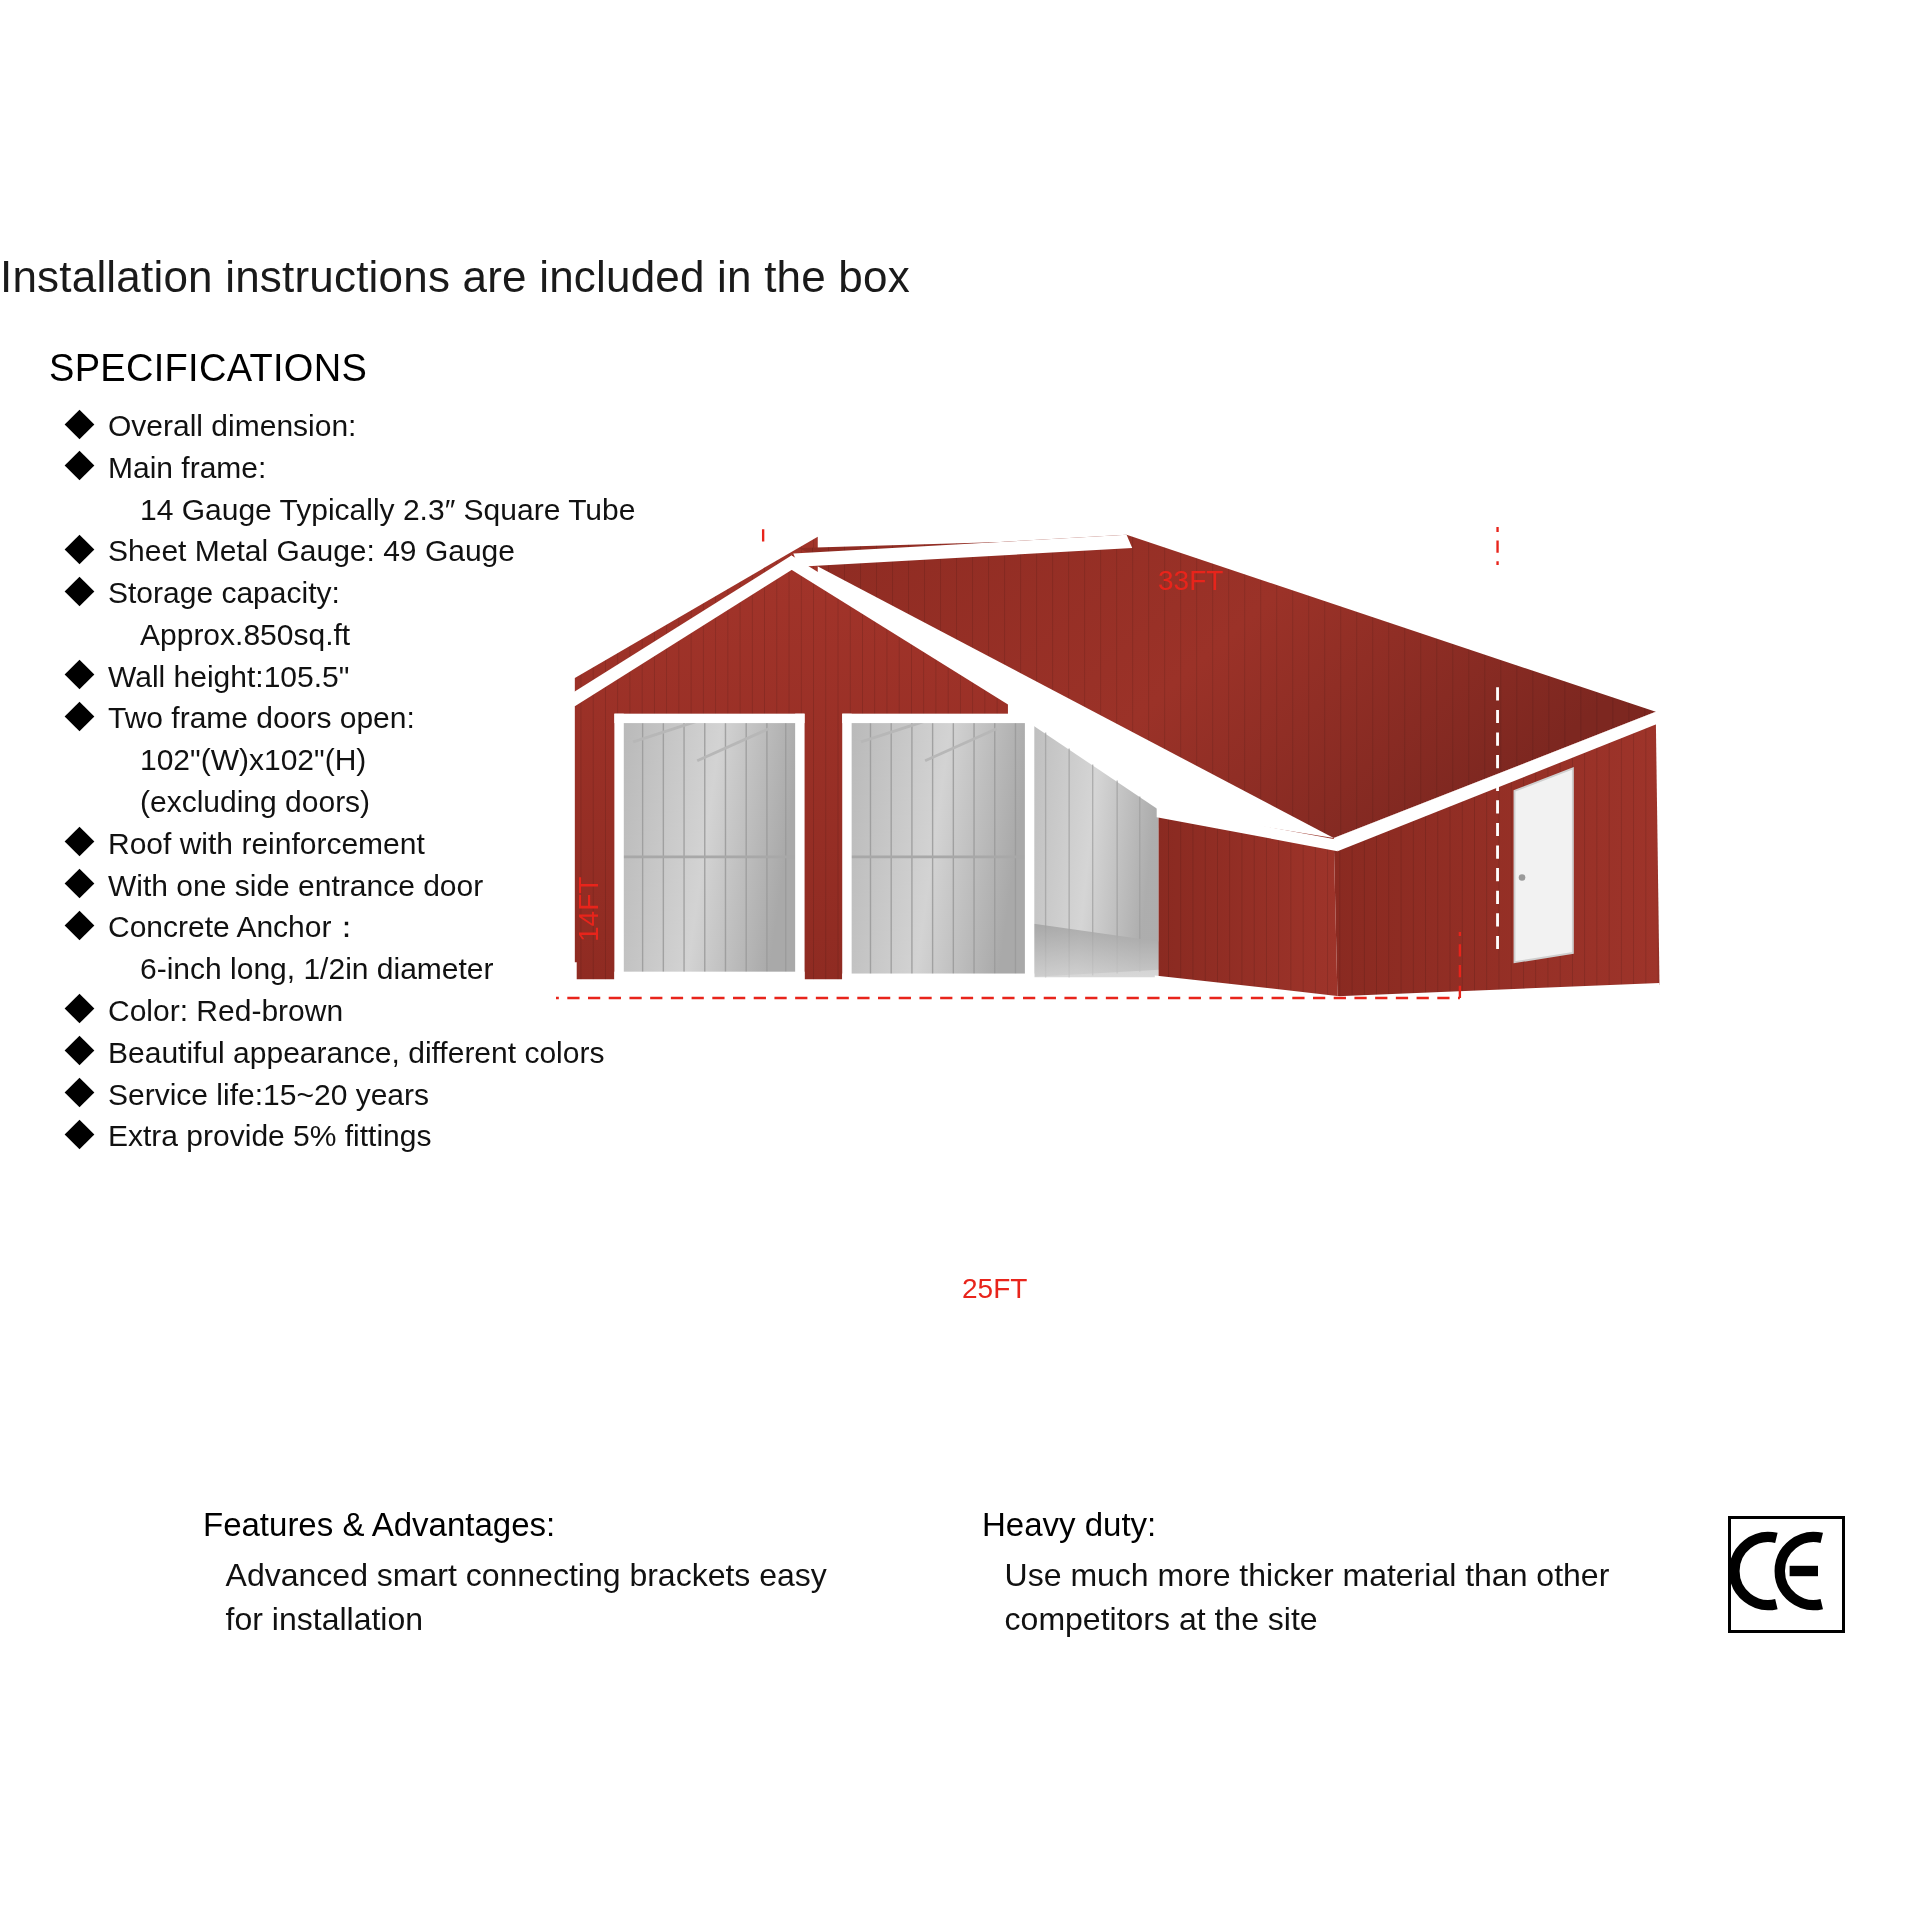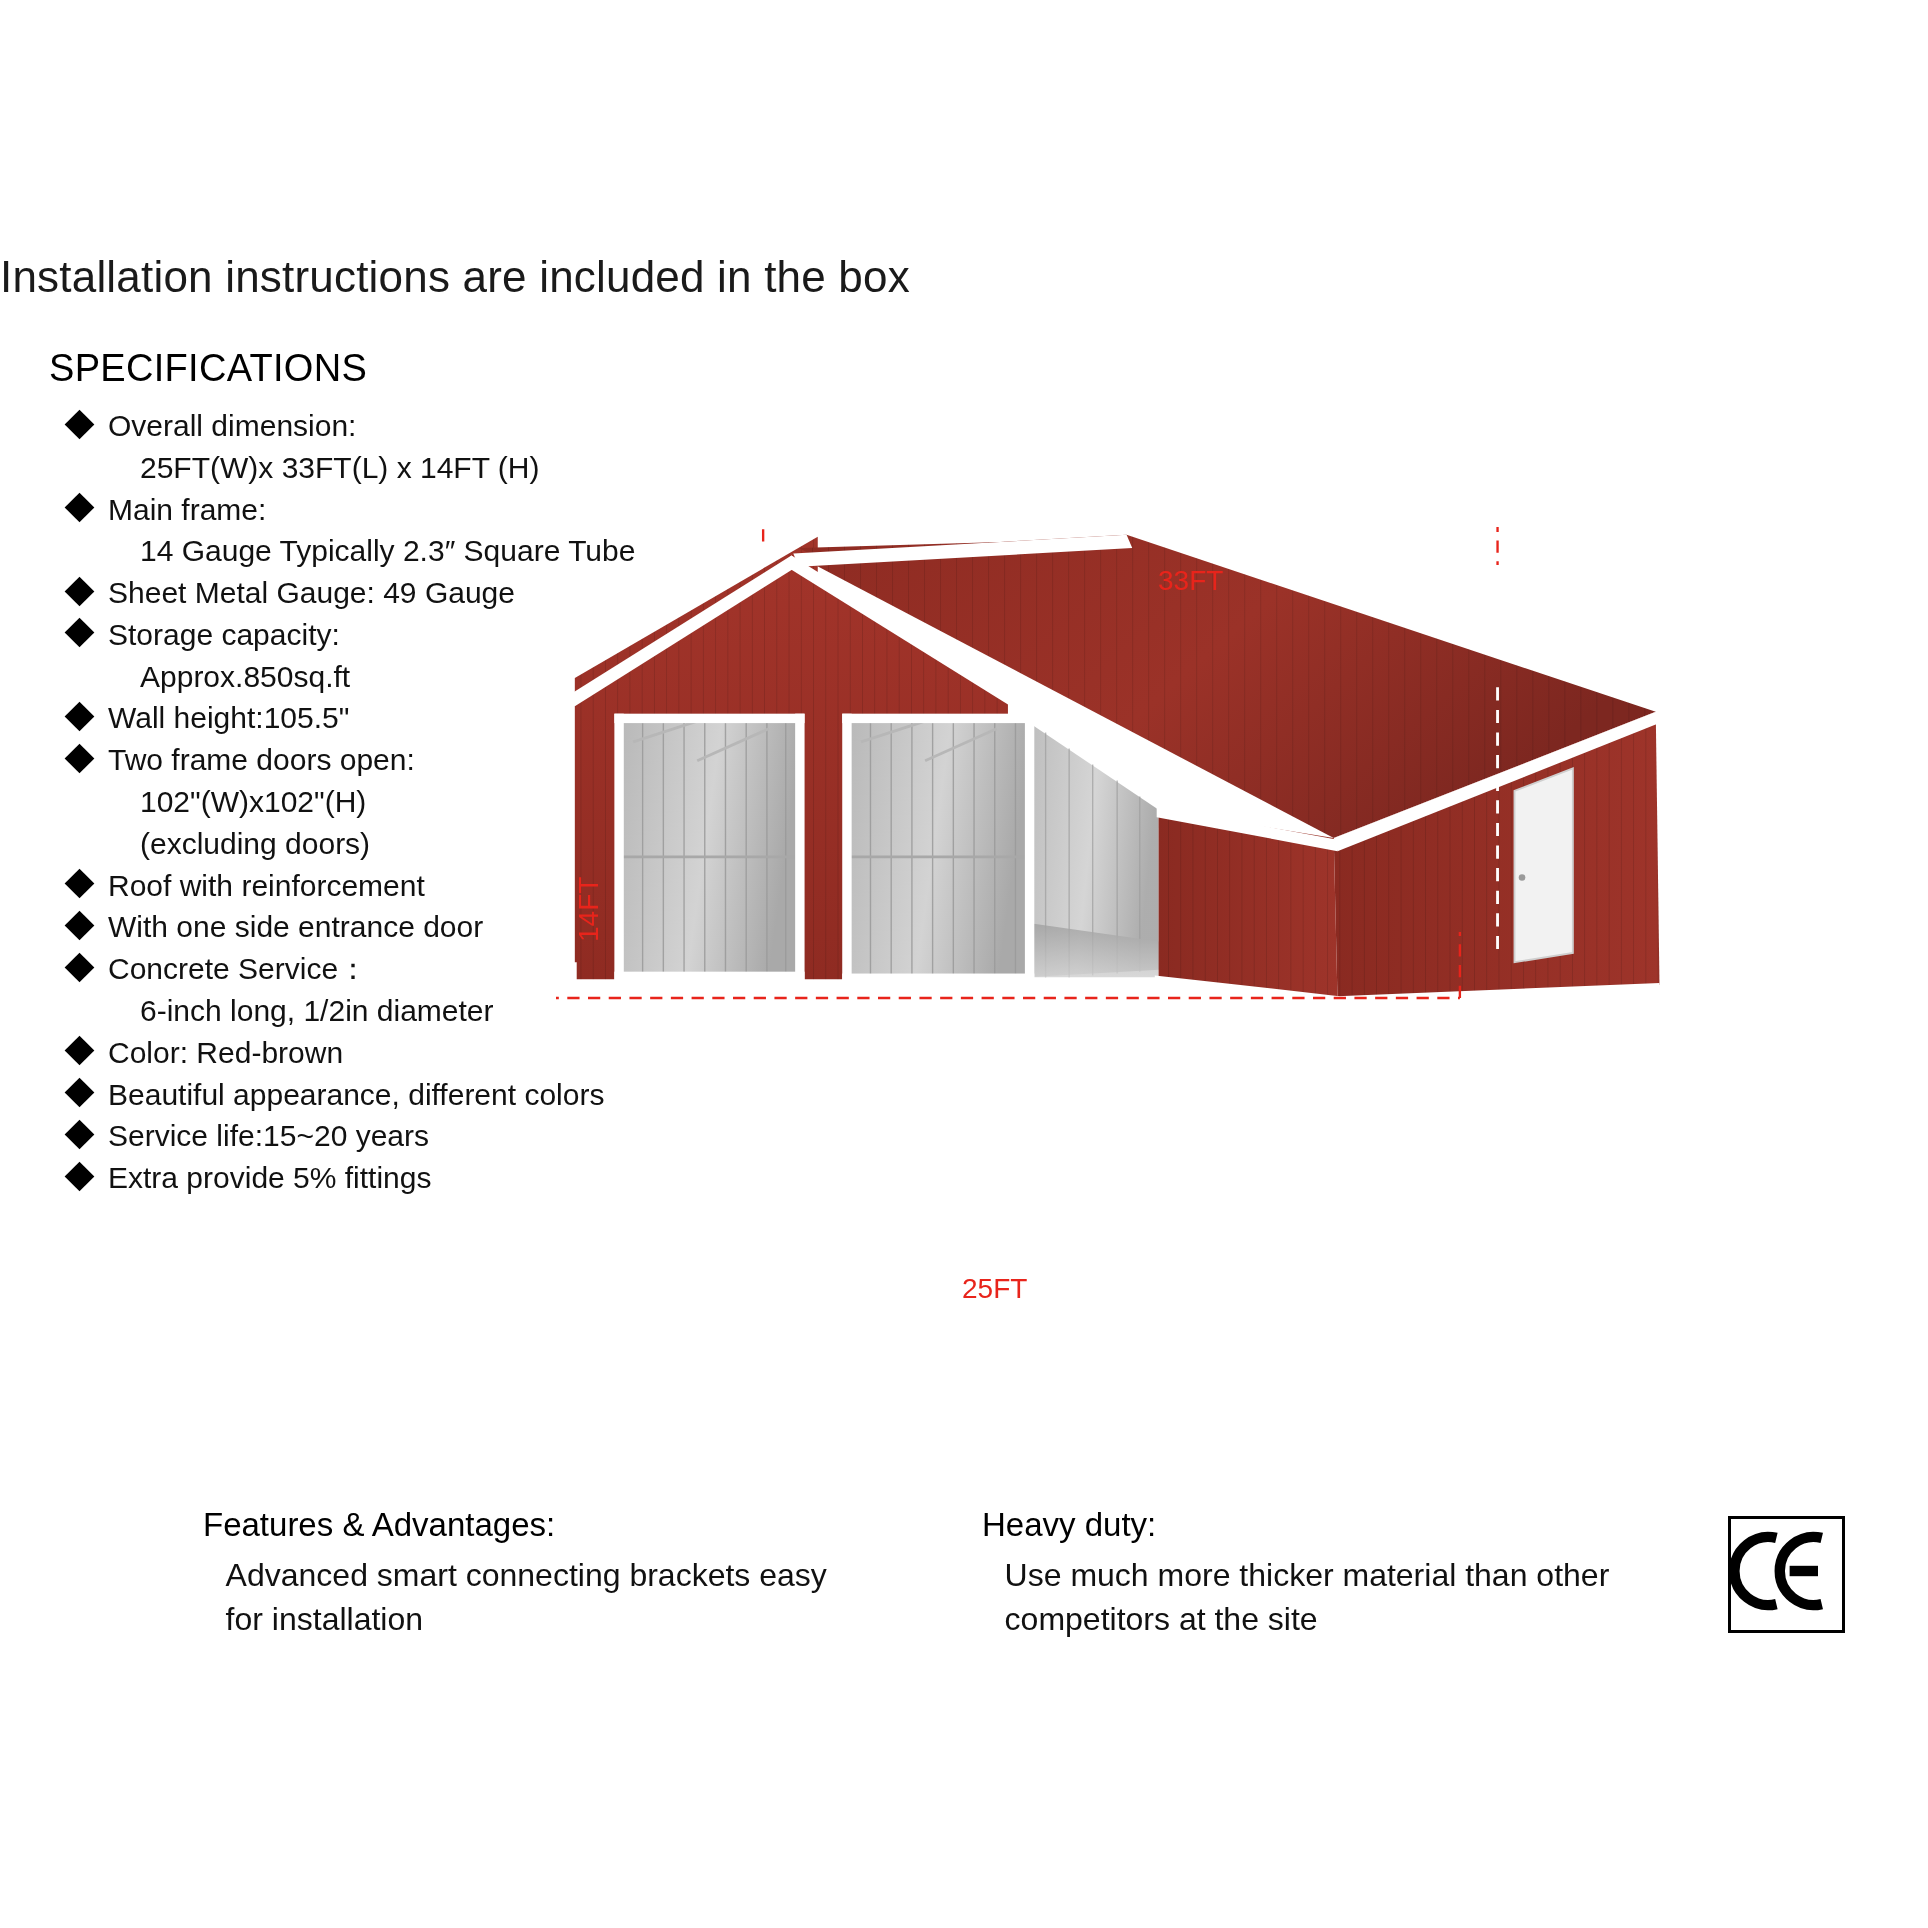--- a/index.html
+++ b/index.html
@@ -141,21 +141,20 @@
 <div class="header">Installation instructions are included in the box</div>
 
 <div class="spec-block">
   <div class="spec-title">SPECIFICATIONS</div>
   <ul class="spec-list">
 
     <li class="spec-item">
       <span class="bullet"></span>
       <span>Overall dimension:</span>
     </li>
-    <div class="spec-sub">25FT(W)x 33FT(L) x 14FT (H)</div>
 
     <li class="spec-item">
       <span class="bullet"></span>
       <span>Main frame:</span>
     </li>
     <div class="spec-sub">14 Gauge Typically 2.3″ Square Tube</div>
 
     <li class="spec-item">
       <span class="bullet"></span>
       <span>Sheet Metal Gauge: 49 Gauge</span>
@@ -184,21 +183,21 @@
       <span>Roof with reinforcement</span>
     </li>
 
     <li class="spec-item">
       <span class="bullet"></span>
       <span>With one side entrance door</span>
     </li>
 
     <li class="spec-item">
       <span class="bullet"></span>
-      <span>Concrete Service：</span>
+      <span>Concrete Anchor：</span>
     </li>
     <div class="spec-sub">6-inch long, 1/2in diameter</div>
 
     <li class="spec-item">
       <span class="bullet"></span>
       <span>Color: Red-brown</span>
     </li>
 
     <li class="spec-item">
       <span class="bullet"></span>

